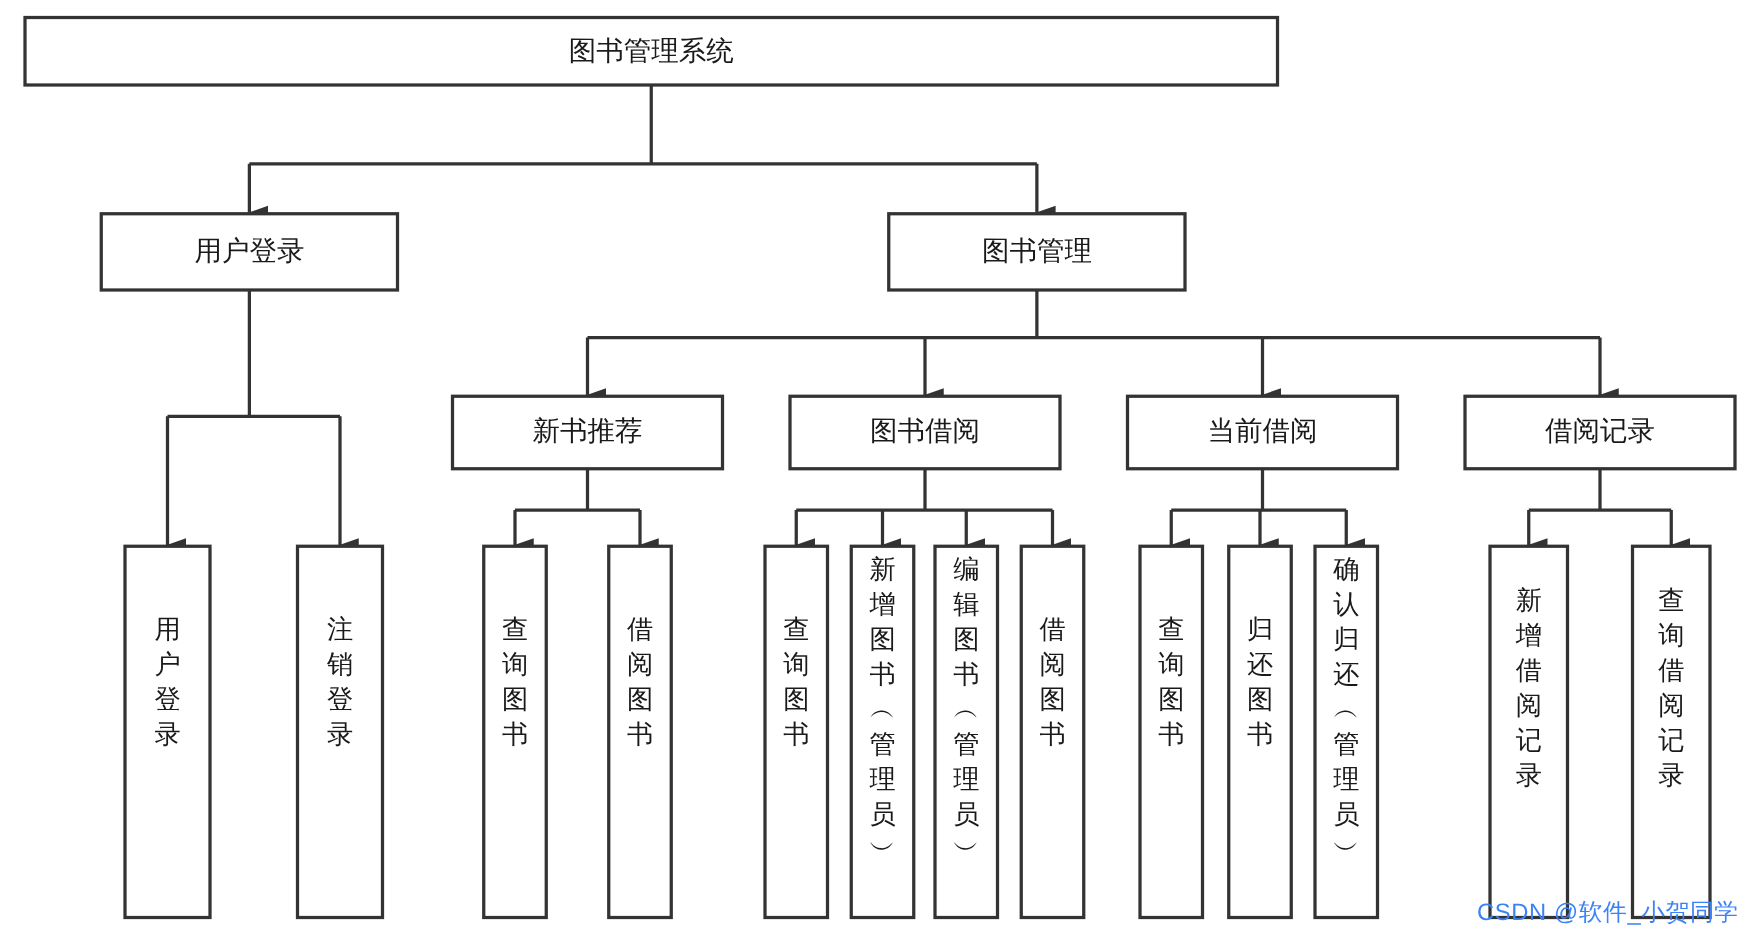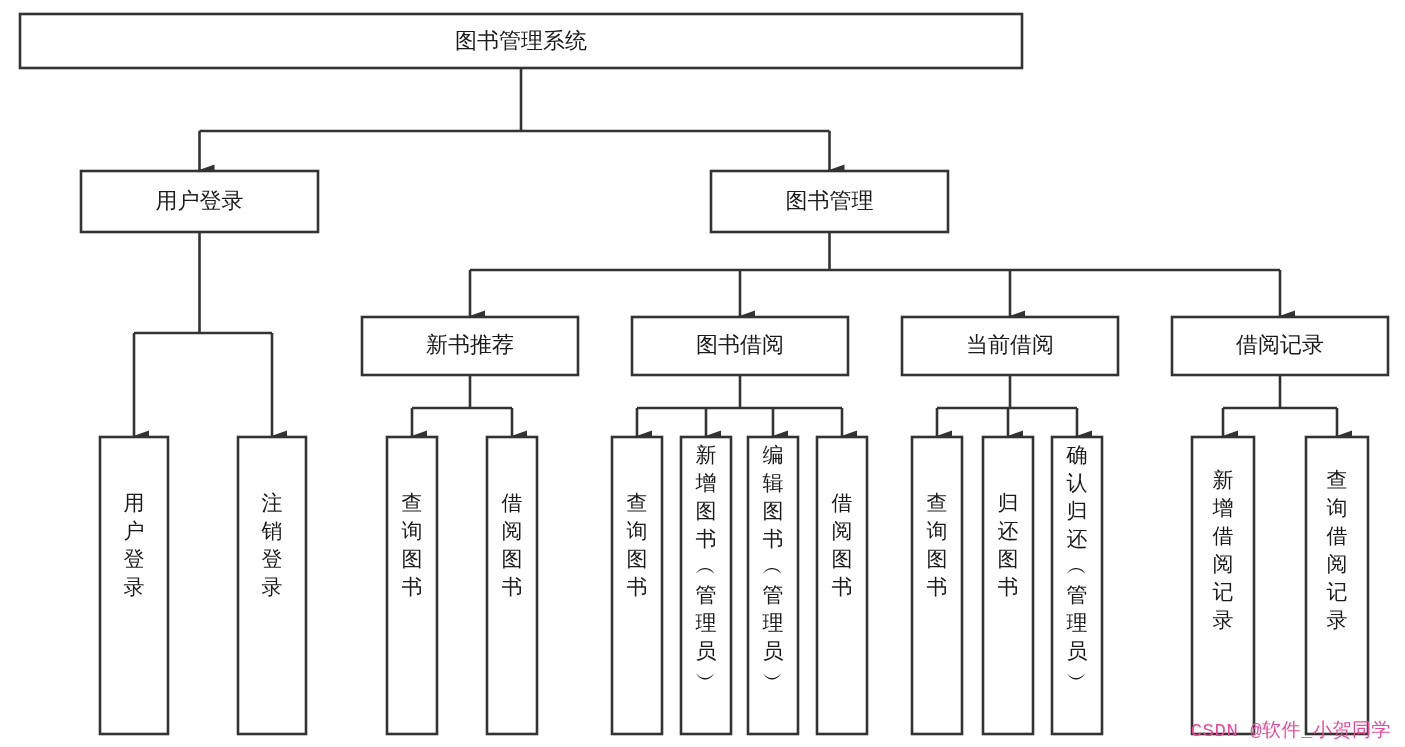--- a/index.html
+++ b/index.html
@@ -50,23 +50,23 @@
   .leaf-label {
     font-family: "DejaVu Sans", "Liberation Sans", sans-serif;
     font-size: 21px;
     fill: #1a1a1a;
     text-anchor: middle;
   }
   .watermark {
     position: absolute;
     right: 14px;
     bottom: 4px;
-    font-family: Liberation Mono, monospace;
+    font-family: Liberation Sans, sans-serif;
     font-size: 19px;
-    color: #ec4899;
+    color: #3b82f6;
     white-space: nowrap;
     letter-spacing: 0.5px;
   }
 </style>
 </head>
 <body>
 
 <div id="diagram-root">
   <svg width="1405" height="747" viewBox="0 0 1405 747" xmlns="http://www.w3.org/2000/svg">
     <defs>

